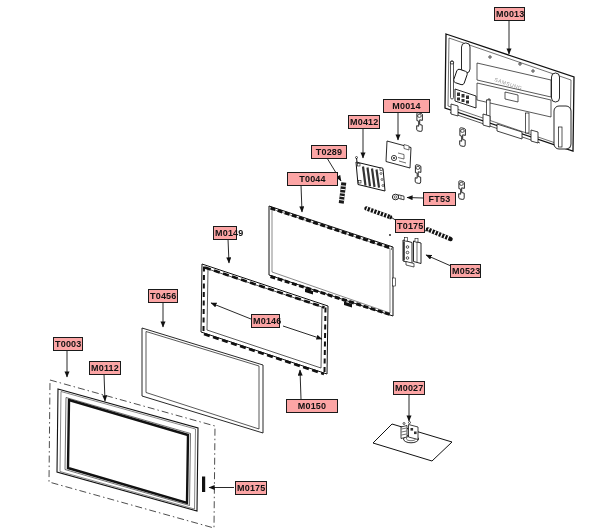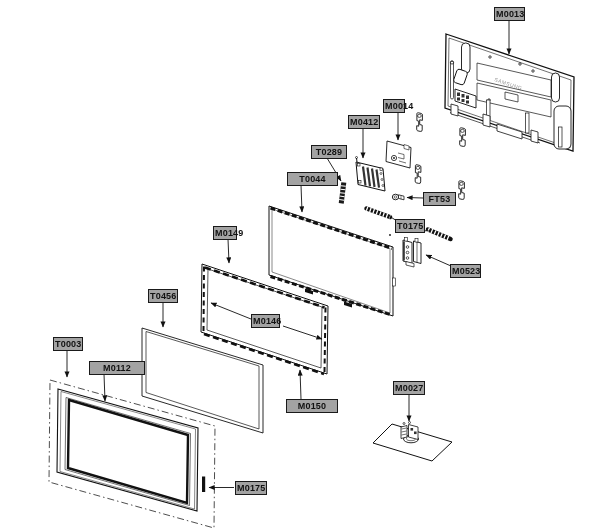--- a/index.html
+++ b/index.html
@@ -2,21 +2,21 @@
 <html><head>
 <meta charset="utf-8">
 <style>
   html,body{margin:0;padding:0;background:#fff;}
   #stage{position:relative;width:600px;height:532px;background:#ffffff;overflow:hidden;
          font-family:"Liberation Sans",sans-serif;}
   #art{position:absolute;left:0;top:0;}
   .watermark{position:absolute;left:231px;top:5px;width:140px;
     font:bold 12px "Liberation Sans",sans-serif;color:#8f8f8f;letter-spacing:.3px;
     white-space:nowrap;}
-  .plabel{position:absolute;box-sizing:border-box;height:14px;background:#a3a3a3;
+  .plabel{position:absolute;box-sizing:border-box;height:14px;background:#fca5a5;
     border:1px solid #1a1a1a;color:#111;text-align:center;
     font:bold 9px "Liberation Sans",sans-serif;line-height:12px;letter-spacing:.2px;
     padding:0 1px;white-space:nowrap;z-index:3;}
 </style>
 </head>
 <body>
 
 <div id="stage">
 
   <svg id="art" width="600" height="532" viewBox="0 0 600 532">
@@ -227,28 +227,28 @@
       <line x1="67" y1="350" x2="67" y2="377" marker-end="url(#arw)"></line>
       <line x1="104" y1="374" x2="105" y2="401" marker-end="url(#arw)"></line>
       <line x1="301" y1="399" x2="300" y2="370" marker-end="url(#arw)"></line>
       <line x1="234" y1="487.5" x2="209" y2="487.5" marker-end="url(#arw)"></line>
       <line x1="409" y1="395" x2="409" y2="421" marker-end="url(#arw)"></line>
     </g>
   </svg>
 
 
   <div class="plabel" style="left:494px;top:7px;width:31px">M0013</div>
-  <div class="plabel" style="left:383px;top:99px;width:22px">M0014</div>
+  <div class="plabel" style="left:383px;top:99px;width:47px">M0014</div>
   <div class="plabel" style="left:348px;top:115px;width:32px">M0412</div>
   <div class="plabel" style="left:311px;top:145px;width:36px">T0289</div>
   <div class="plabel" style="left:287px;top:172px;width:51px">T0044</div>
   <div class="plabel" style="left:423px;top:192px;width:33px">FT53</div>
   <div class="plabel" style="left:395px;top:219px;width:30px">T0175</div>
   <div class="plabel" style="left:450px;top:264px;width:31px">M0523</div>
   <div class="plabel" style="left:213px;top:226px;width:24px">M0149</div>
   <div class="plabel" style="left:148px;top:289px;width:30px">T0456</div>
   <div class="plabel" style="left:251px;top:314px;width:29px">M0146</div>
   <div class="plabel" style="left:53px;top:337px;width:30px">T0003</div>
-  <div class="plabel" style="left:89px;top:361px;width:56px">M0112</div>
+  <div class="plabel" style="left:89px;top:361px;width:32px">M0112</div>
   <div class="plabel" style="left:286px;top:399px;width:52px">M0150</div>
   <div class="plabel" style="left:235px;top:481px;width:32px">M0175</div>
   <div class="plabel" style="left:393px;top:381px;width:32px">M0027</div>
 </div>
 
 </body></html>

